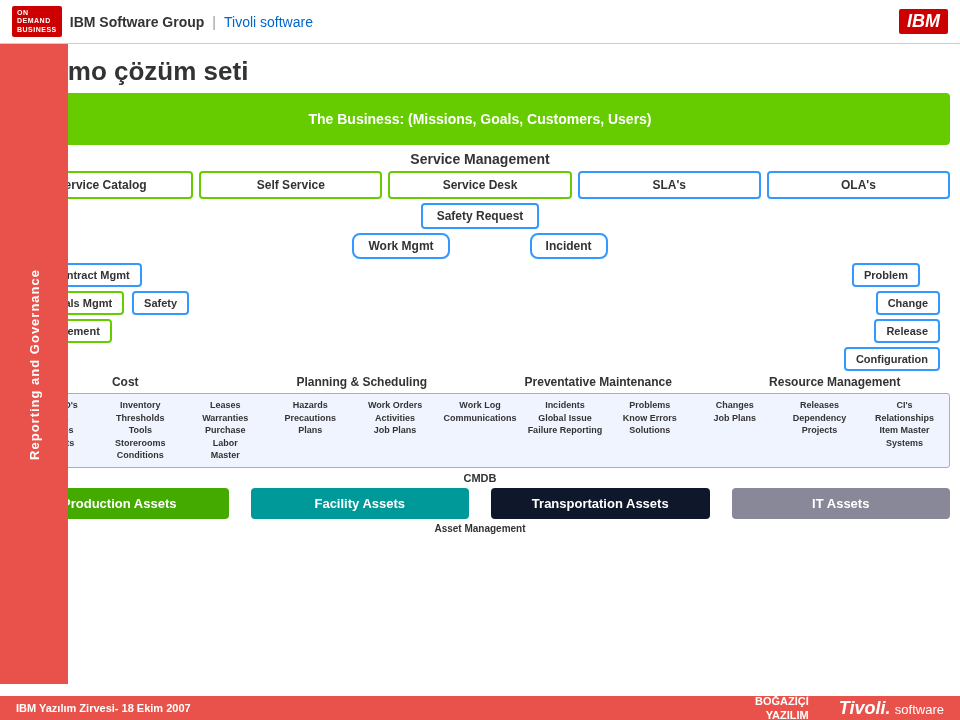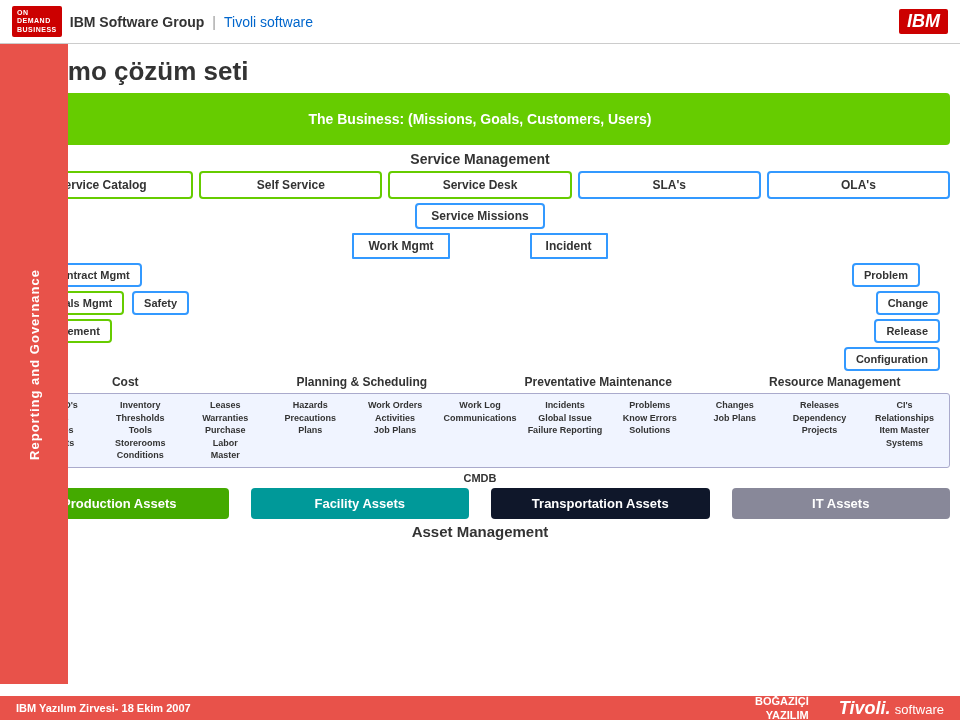--- a/index.html
+++ b/index.html
@@ -199,21 +199,21 @@
       padding: 8px 6px;
       border-radius: 4px;
     }
     .asset-btn.green { background: #44aa00; }
     .asset-btn.teal { background: #009999; }
     .asset-btn.orange { background: #0f172a; }
     .asset-btn.gray { background: #888899; }
 
     .asset-mgmt-label {
       text-align: center;
-      font-size: 15px;
+      font-size: 10px;
       font-weight: bold;
       color: #333;
       margin-bottom: 3px;
     }
 
     
     #bottom-footer {
       position: absolute;
       bottom: 0;
       left: 0;
@@ -267,21 +267,21 @@
     
     .work-incident-row {
       display: flex;
       justify-content: center;
       gap: 80px;
       margin-bottom: 4px;
     }
     .work-incident-item {
       display: inline-block;
       border: 2px solid #3399ff;
-      border-radius: 1px;
+      border-radius: 8px;
       padding: 4px 14px;
       font-size: 12px;
       font-weight: bold;
       color: #333;
       background: #fff;
       text-align: center;
     }
 
     .single-box {
       border: 2px solid #66cc00;
@@ -332,21 +332,21 @@
 
     <div class="boxes-row">
       <div class="box-item">Service Catalog</div>
       <div class="box-item">Self Service</div>
       <div class="box-item">Service Desk</div>
       <div class="box-item blue">SLA's</div>
       <div class="box-item blue">OLA's</div>
     </div>
 
     <div class="service-request-centered">
-      <div class="box-item-inline">Service Missions</div>
+      <div class="box-item-inline">Safety Request</div>
     </div>
 
     <div class="work-incident-row">
       <div class="work-incident-item">Work Mgmt</div>
       <div class="work-incident-item">Incident</div>
     </div>
 
     <div style="display: flex; justify-content: space-between; margin-bottom: 4px; padding: 0 30px;">
       <div class="single-box blue">Contract Mgmt</div>
       <div class="single-box blue">Problem</div>

